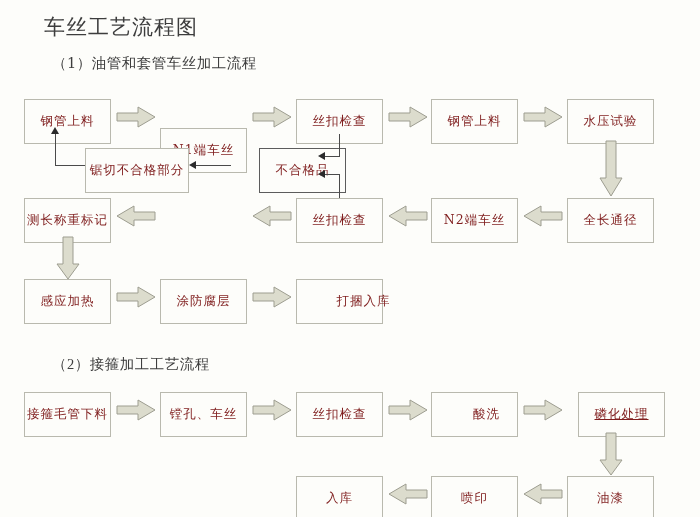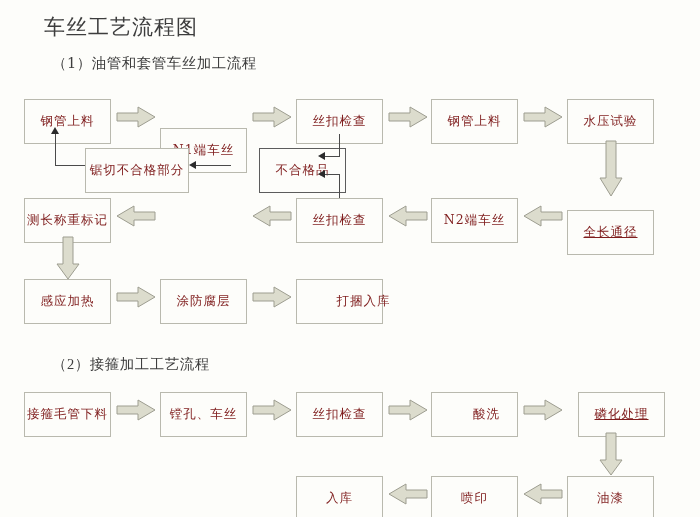--- a/index.html
+++ b/index.html
@@ -117,21 +117,21 @@
   <div class="line h" style="left:325px;top:156px;width:15px;"></div>
   <div class="head left" style="left:318px;top:152px;"></div>
 
   <div class="line v" style="left:339px;top:174px;height:24px;"></div>
   <div class="line h" style="left:325px;top:174px;width:15px;"></div>
   <div class="head left" style="left:318px;top:170px;"></div>
 
   <div class="node" style="left:24px;top:198px;width:87px;">测长称重标记</div>
   <div class="node" style="left:296px;top:198px;width:87px;">丝扣检查</div>
   <div class="node" style="left:431px;top:198px;width:87px;">N2端车丝</div>
-  <div class="node" style="left:567px;top:210px;width:87px;text-decoration:underline;">全长通径</div>
+  <div class="node" style="left:567px;top:198px;width:87px;">全长通径</div>
 
   <div class="barrow" style="left:116px;top:204px;">
     <svg width="40" height="24" viewBox="0 0 40 24">
         <polygon points="39,8 18,8 18,2 1,12 18,22 18,16 39,16" fill="#dcdccd" stroke="#9d9d90" stroke-width="1"></polygon>
       </svg>
   </div>
   <div class="barrow" style="left:252px;top:204px;">
     <svg width="40" height="24" viewBox="0 0 40 24">
         <polygon points="39,8 18,8 18,2 1,12 18,22 18,16 39,16" fill="#dcdccd" stroke="#9d9d90" stroke-width="1"></polygon>
       </svg>

